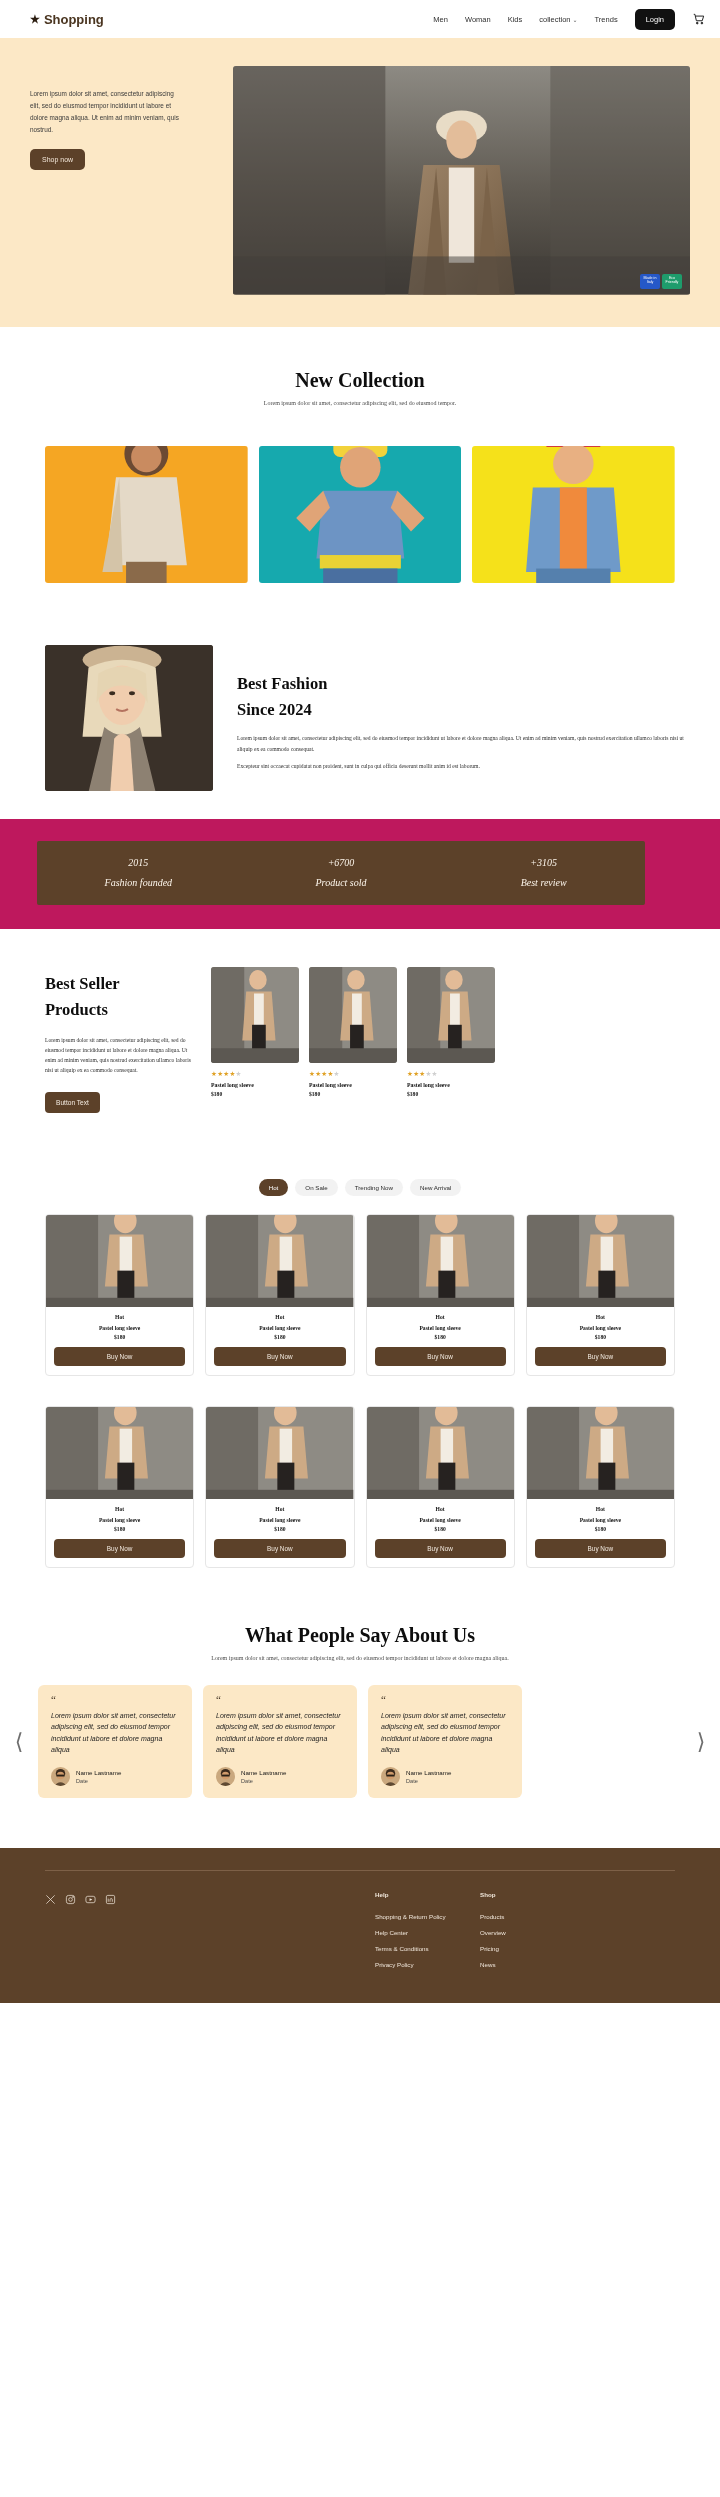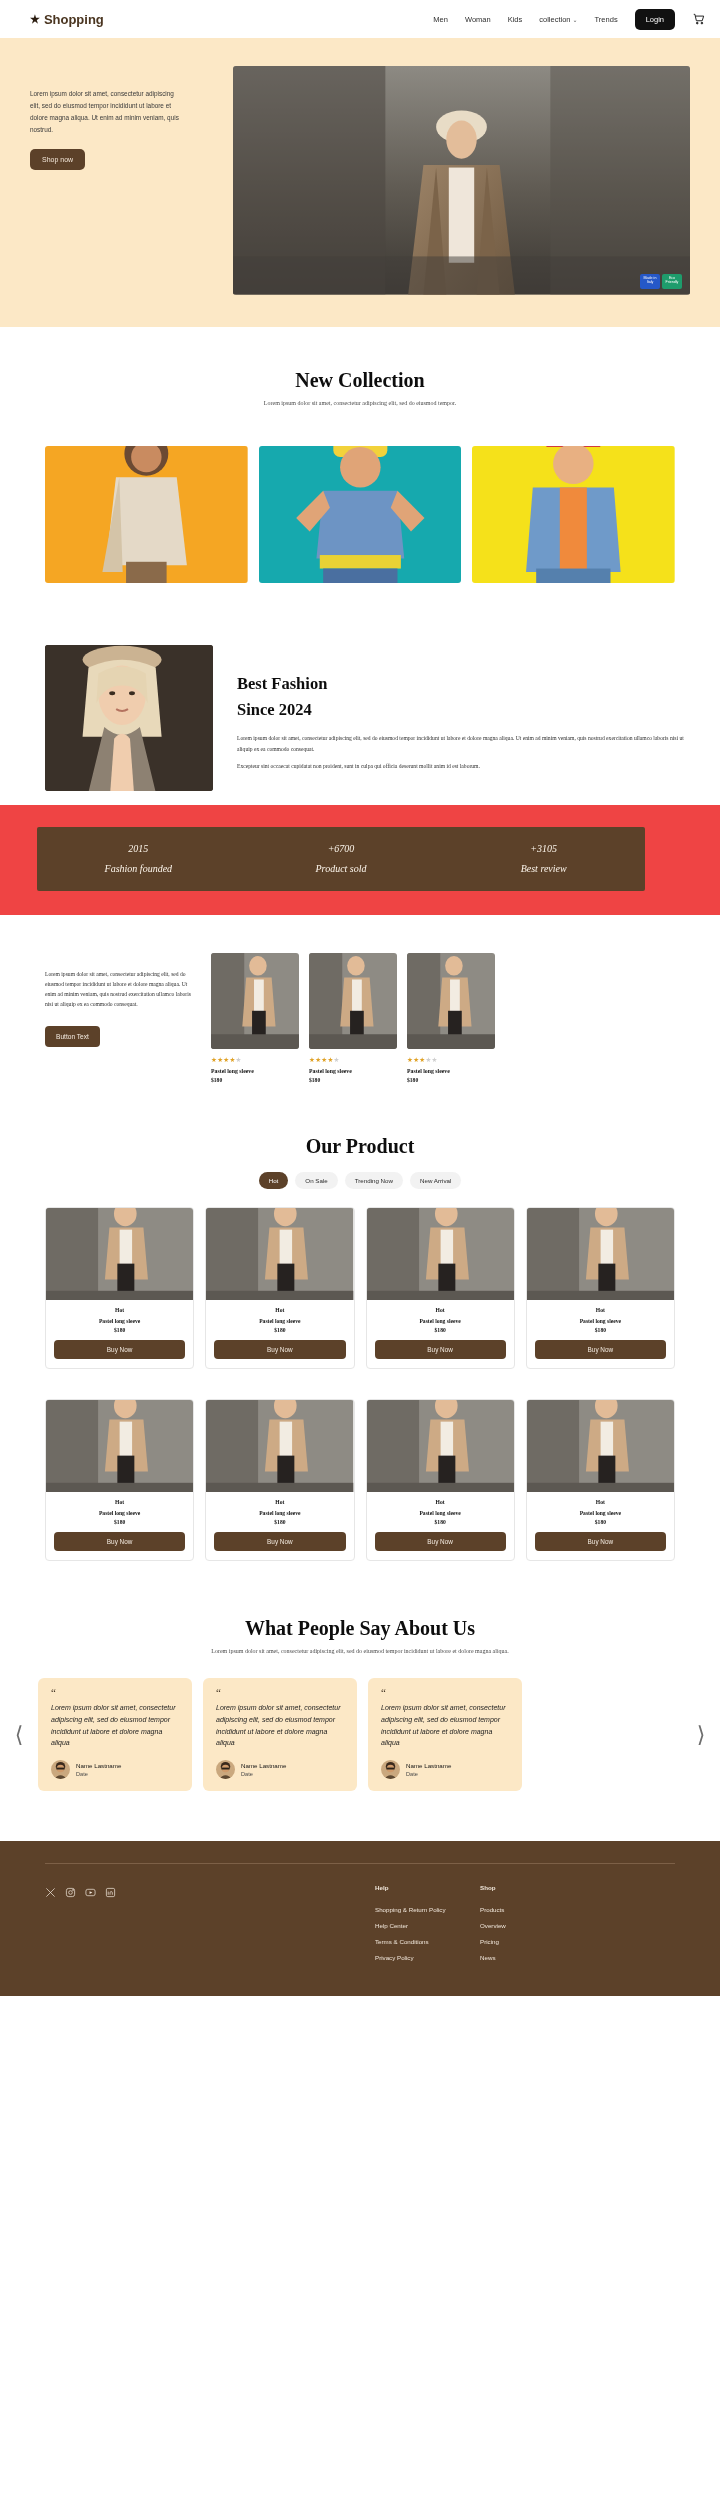--- a/index.html
+++ b/index.html
@@ -167,23 +167,23 @@
   .bf-p {
     font-size: 5.6px;
     line-height: 1.8;
     color: #2e2e2e;
     margin-top: 10px;
   }
   .bf-p + .bf-p { margin-top: 7px; }
 
   
   .stats-wrap {
-    background: #ef4444;
+    background: #be185d;
     padding: 22px 75px 24px 37px;
-    margin-top: 14px;
+    margin-top: 28px;
   }
   .stats {
     background: #5c4129;
     display: flex;
     border-radius: 2px;
     padding: 16px 0 17px 0;
   }
   .stat { flex: 1; text-align: center; color: #fdf6ec; }
   .stat-num {
     font-size: 10px;
@@ -499,20 +499,24 @@
     </div>
     <div class="stat">
       <div class="stat-num serif">+3105</div>
       <div class="stat-lbl serif">Best review</div>
     </div>
   </div>
 </div>
 
 <div class="best-seller">
   <div class="bs-left">
+    <h2 class="bs-h2 serif">
+      <span>Best Seller</span><br>
+      <span>Products</span>
+    </h2>
     <p class="bs-p serif">Lorem ipsum dolor sit amet, consectetur adipiscing elit, sed do eiusmod tempor incididunt ut labore et dolore magna aliqua. Ut enim ad minim veniam, quis nostrud exercitation ullamco laboris nisi ut aliquip ex ea commodo consequat.</p>
     <button class="bs-btn">Button Text</button>
   </div>
   <div class="bs-rail">
     <div class="bs-card">
       <div class="bs-thumb">
         <svg class="ph" viewBox="0 0 90 100" preserveAspectRatio="xMidYMid slice">
           <rect width="90" height="100" fill="#8e8b84"></rect>
           <rect x="0" y="0" width="34" height="100" fill="#6f6b64"></rect>
           <ellipse cx="48" cy="14" rx="9" ry="10" fill="#e2bb97"></ellipse>
@@ -555,21 +559,20 @@
         </svg>
       </div>
       <div class="stars">★★★<span class="off">★★</span></div>
       <div class="bs-name serif">Pastel long sleeve</div>
       <div class="bs-price serif">$180</div>
     </div>
   </div>
 </div>
 
 <div class="our-product">
-  <h2 class="sec-title serif">Our Product</h2>
   <div class="tabs">
     <button class="tab active">Hot</button>
     <button class="tab">On Sale</button>
     <button class="tab">Trending Now</button>
     <button class="tab">New Arrival</button>
   </div>
 
   <div class="prod-grid">
     <div class="prod-card">
       <div class="prod-img">

